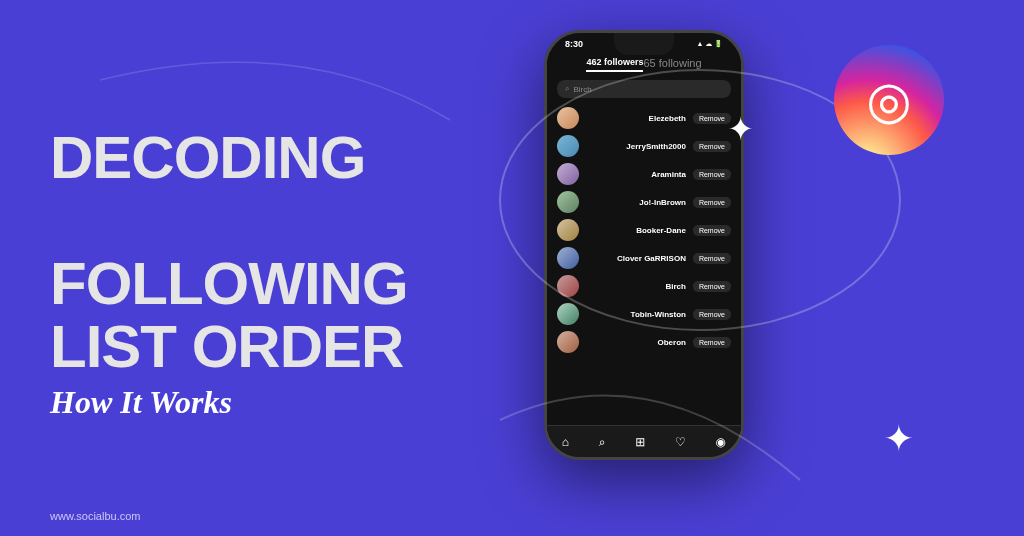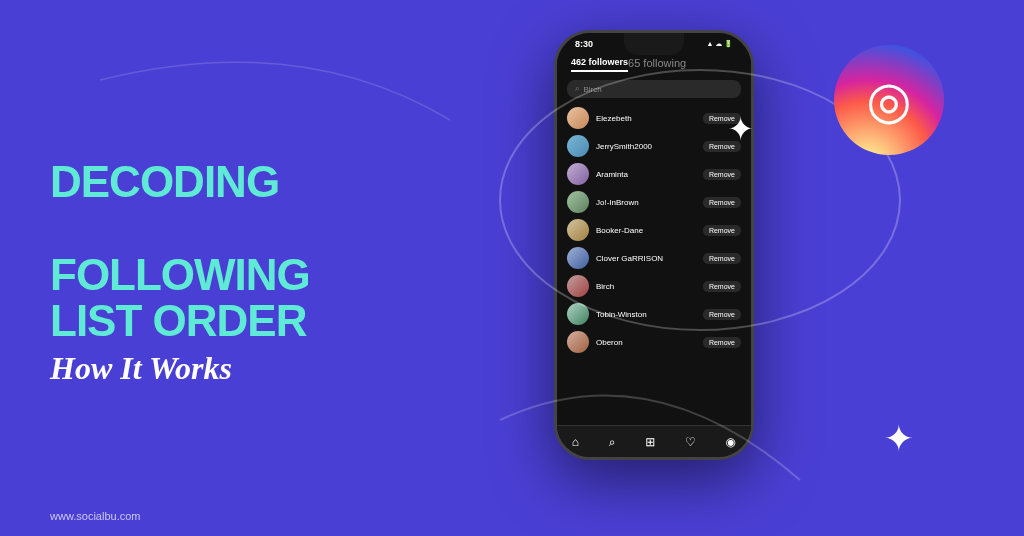--- a/index.html
+++ b/index.html
@@ -18,23 +18,23 @@
       left: 0; top: 0;
       width: 460px;
       height: 100%;
       display: flex;
       flex-direction: column;
       justify-content: center;
       padding: 40px 30px 30px 50px;
     }
 
     .main-title {
-      font-size: 44px;
+      font-size: 60px;
       font-weight: 900;
-      color: #5eead4;
+      color: #e5e5e5;
       line-height: 1.05;
       text-transform: uppercase;
       letter-spacing: -1px;
     }
 
     .subtitle {
       font-size: 32px;
       font-weight: 700;
       color: white;
       font-style: italic;
@@ -89,21 +89,21 @@
       color: white;
       font-size: 28px;
       z-index: 5;
     }
     .sparkle-1 { top: 95px; right: 210px; font-size: 32px; }
     .sparkle-2 { bottom: 65px; right: 50px; font-size: 36px; }
 
     
     .phone-wrapper {
       position: absolute;
-      left: 50px;
+      left: 40px;
       top: 15px;
       width: 212px;
       height: 490px;
     }
 
     .phone-outer {
       width: 200px;
       height: 430px;
       background: #1a1a1a;
       border-radius: 36px;
@@ -143,21 +143,21 @@
     
     .phone-screen {
       background: #111;
       height: calc(100% - 22px);
       overflow: hidden;
     }
 
     
     .followers-header {
       display: flex;
-      justify-content: flex-start;
+      justify-content: center;
       padding: 6px 14px 4px;
       background: #111;
     }
 
     .followers-tab {
       font-size: 9px;
       color: white;
       font-weight: bold;
       border-bottom: 2px solid white;
       padding-bottom: 3px;
@@ -207,21 +207,22 @@
       border-radius: 50%;
       background: #555;
       flex-shrink: 0;
       overflow: hidden;
     }
 
     .follower-name {
       flex: 1;
       font-size: 8px;
       color: white;
-      font-weight: 400;
+      font-weight: 700;
+      text-align: right;
     }
 
     .remove-btn {
       background: #2a2a2a;
       border: none;
       border-radius: 5px;
       padding: 2px 6px;
       color: white;
       font-size: 7px;
       cursor: pointer;

